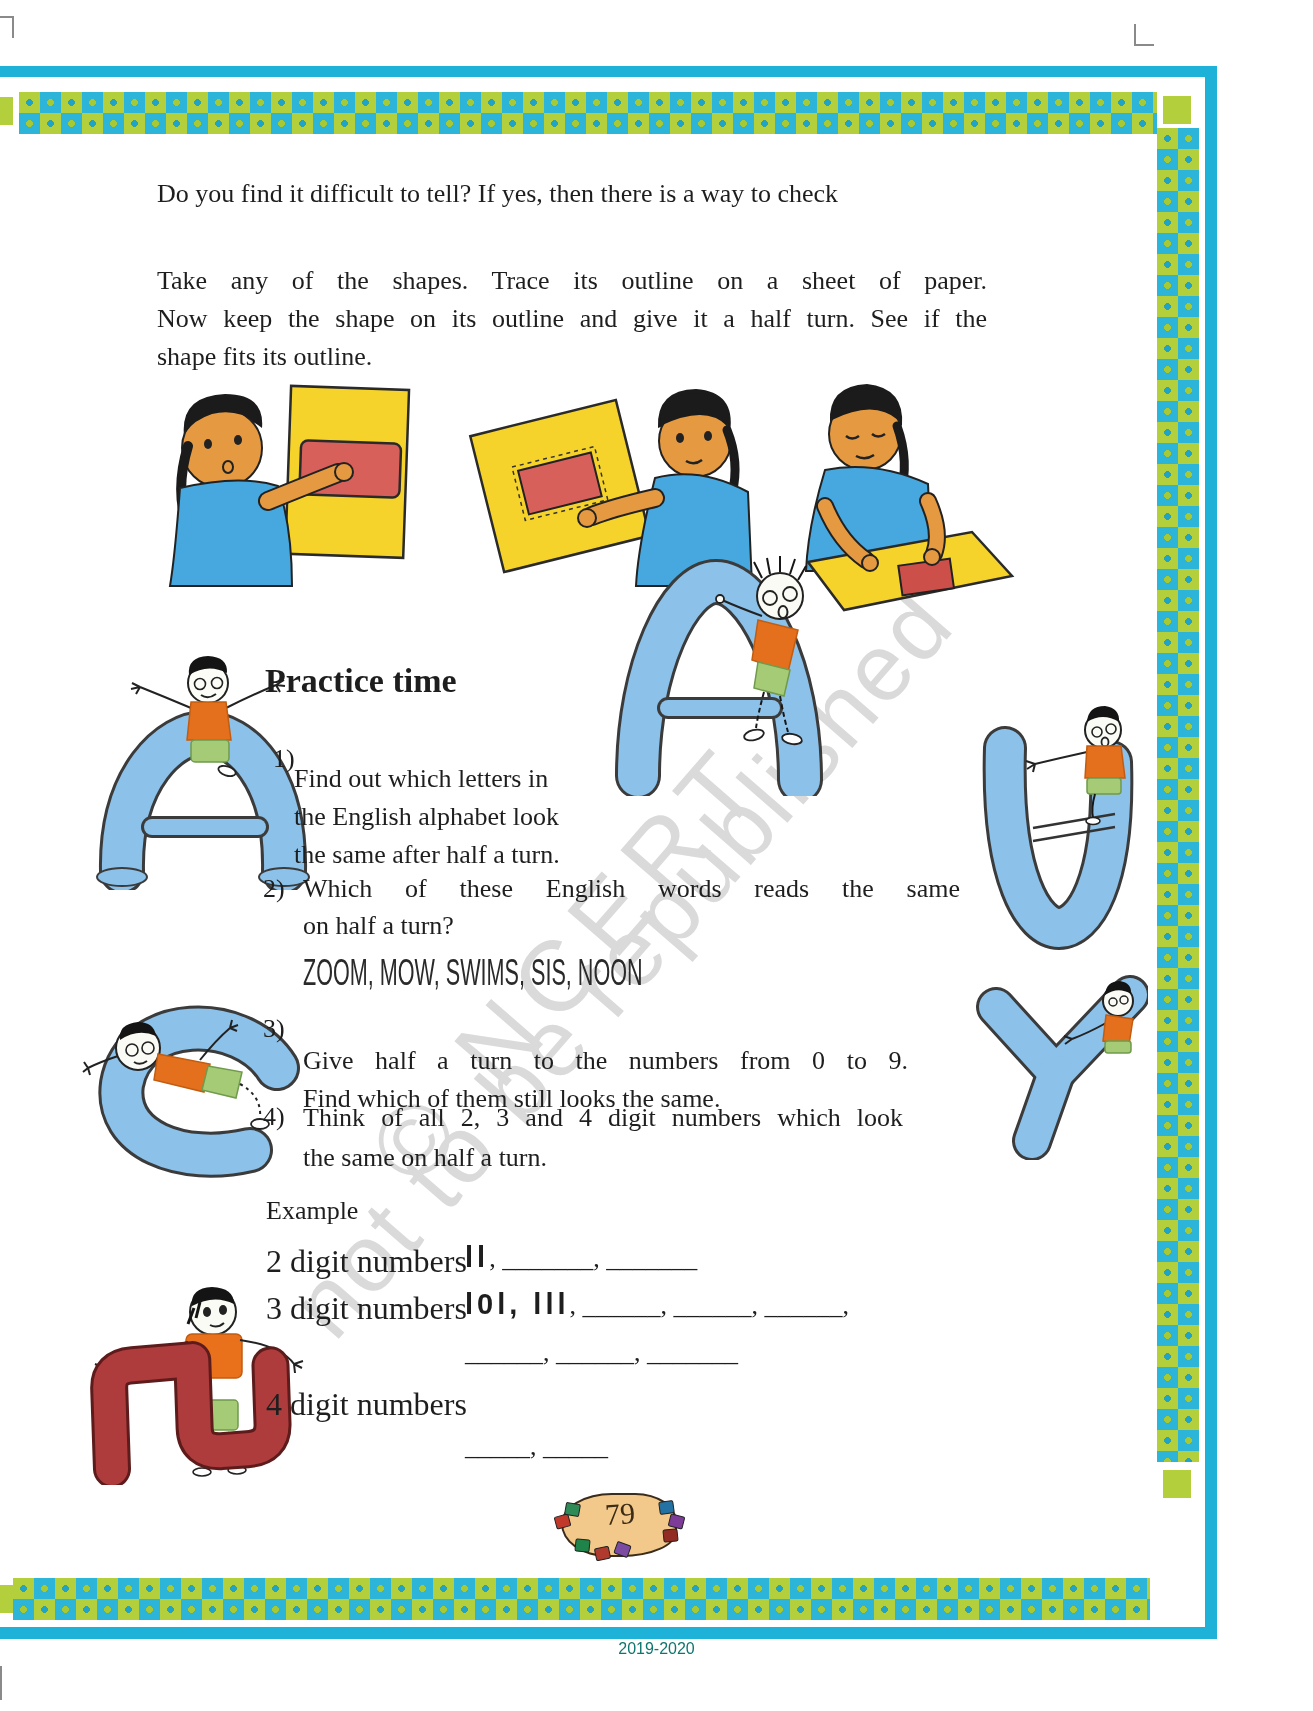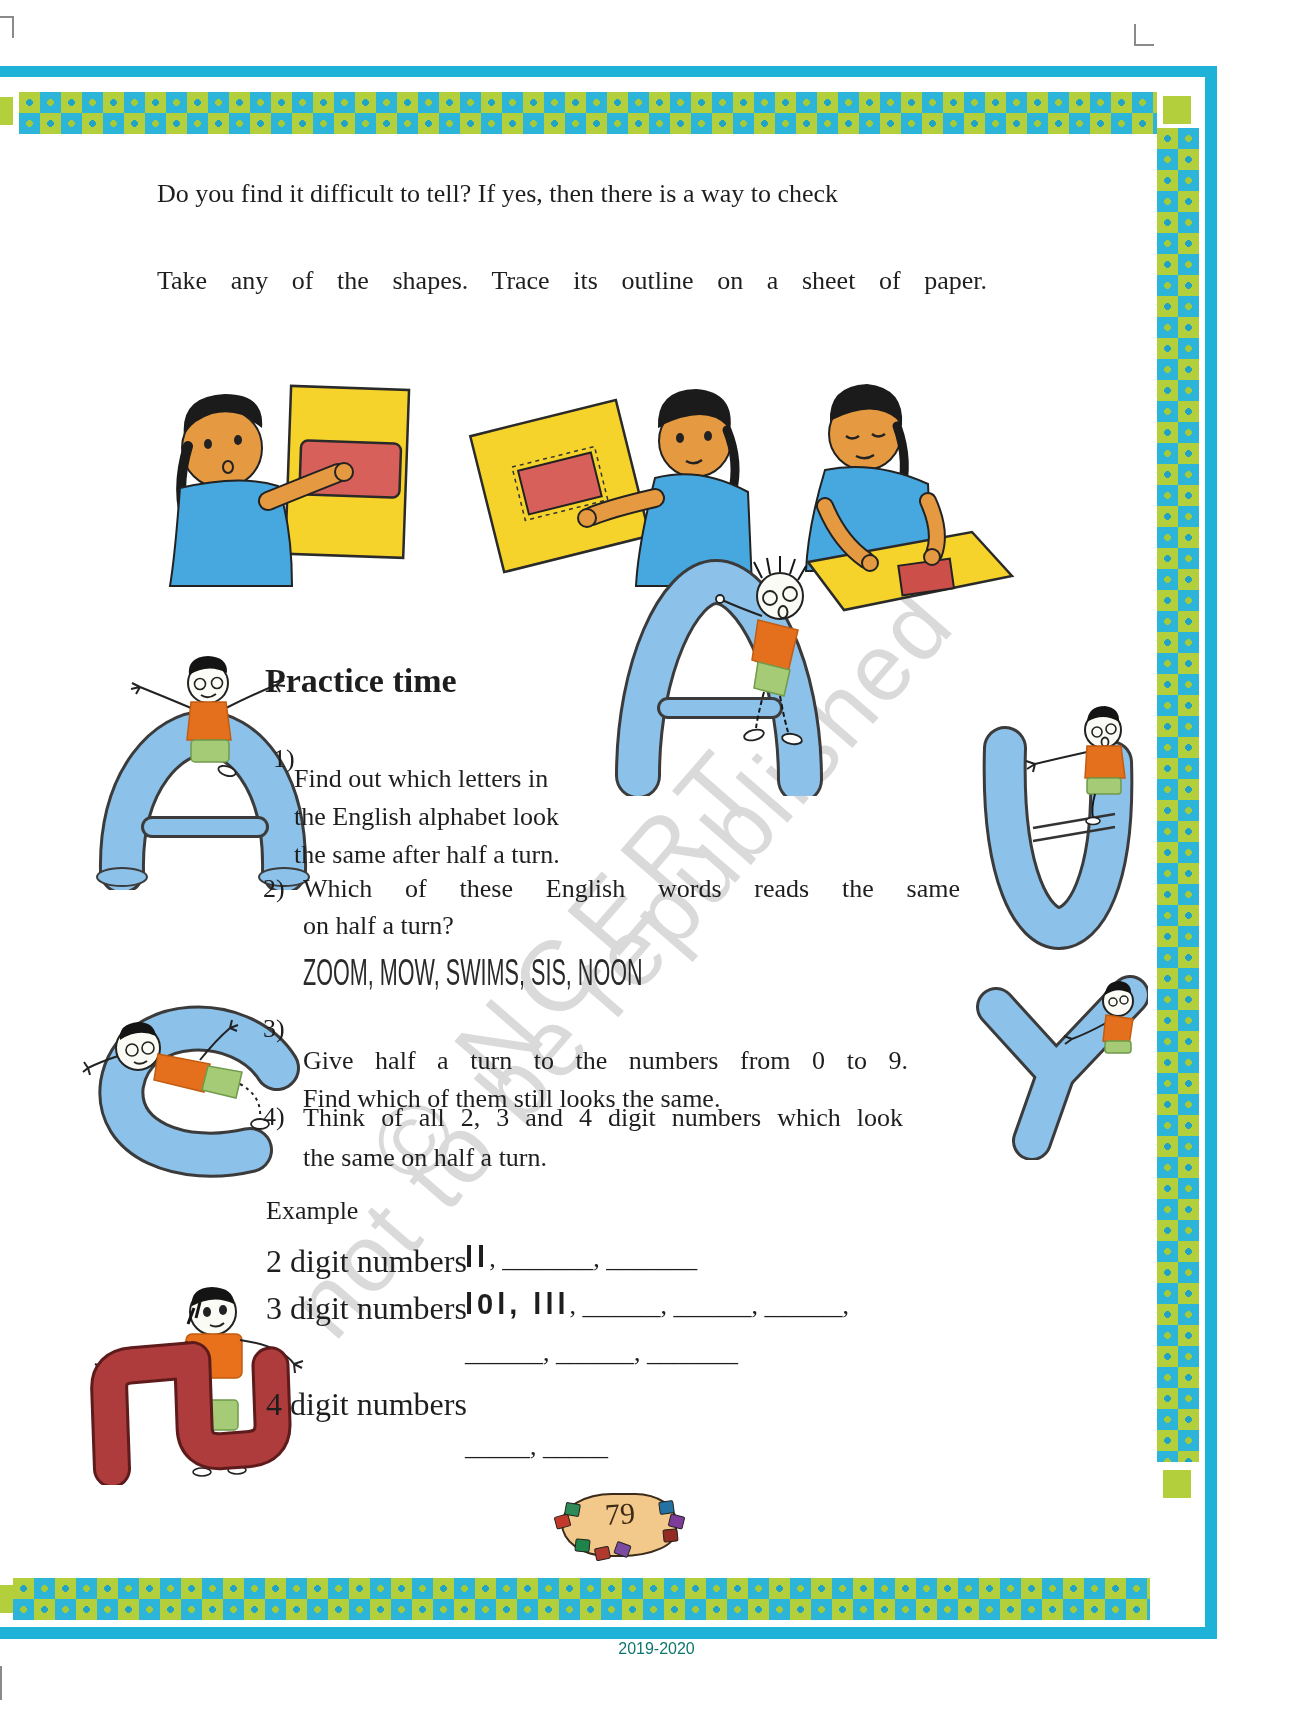--- a/index.html
+++ b/index.html
@@ -69,20 +69,22 @@
   <div class="gsq" style="left:0;top:97px;width:13px;height:28px;"></div>
   <div class="gsq" style="left:1163px;top:96px;width:28px;height:28px;"></div>
   <div class="gsq" style="left:1163px;top:1470px;width:28px;height:28px;"></div>
   <div class="gsq" style="left:0;top:1585px;width:13px;height:28px;"></div>
 
   <div class="txt" style="left:157px;top:175px;width:840px;">
     <div>Do you find it difficult to tell? If yes, then there is a way to check</div>
   </div>
   <div class="txt" style="left:157px;top:262px;width:830px;">
     <div class="jl">Take any of the shapes. Trace its outline on a sheet of paper.</div>
+    <div class="jl">Now keep the shape on its outline and give it a half turn. See if the</div>
+    <div>shape fits its outline.</div>
   </div>
 
   <svg class="illus" style="left:140px;top:366px;" width="880" height="250" viewBox="0 0 880 250">
 
     <g>
       <g transform="rotate(2 210 110)">
         <rect x="148" y="22" width="118" height="168" fill="#f6d32b" stroke="#2a2a2a" stroke-width="2.5"></rect>
         <rect x="160" y="76" width="100" height="54" rx="7" fill="#d8605a" stroke="#2a2a2a" stroke-width="2.5"></rect>
       </g>
       <path d="M44,70 Q40,30 85,28 Q125,28 122,62 Q100,45 75,50 Q55,55 44,70 Z" fill="#1b1b1b"></path>

